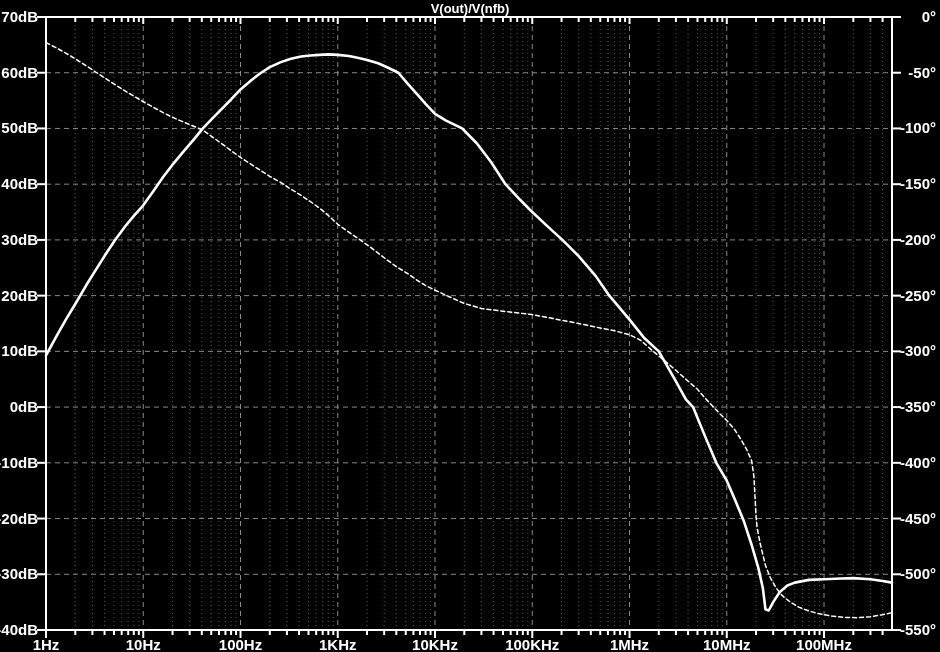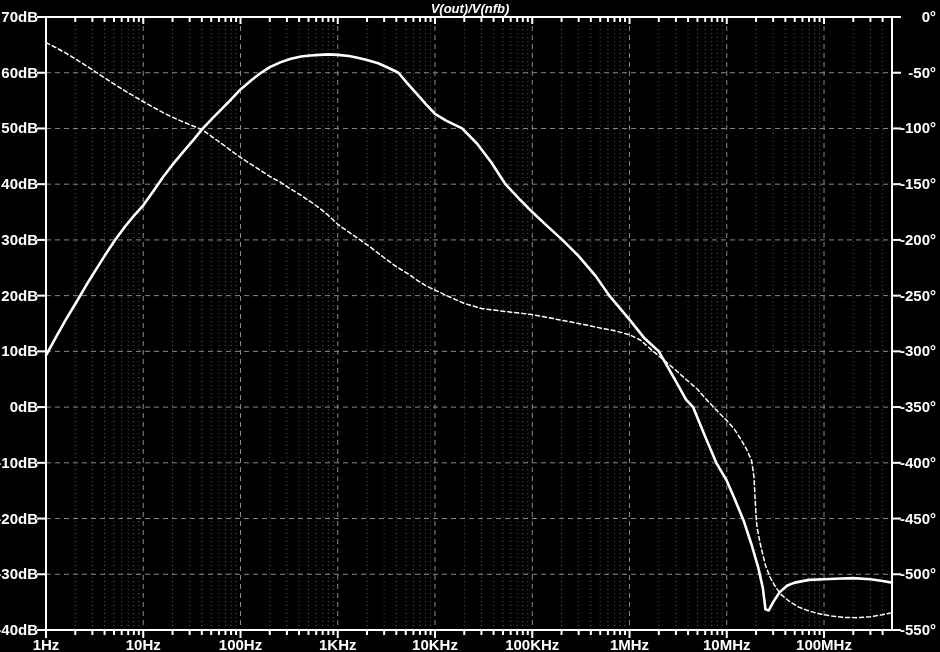--- a/index.html
+++ b/index.html
@@ -1,19 +1,19 @@
 <!DOCTYPE html>
 <html><head>
 <meta charset="utf-8">
 <style>
   html,body{margin:0;padding:0;background:#000;}
   .screen{position:relative;width:940px;height:652px;background:#000;overflow:hidden;
           font-family:"Liberation Sans", sans-serif;}
   .pane-title{position:absolute;top:1px;left:0;width:100%;text-align:center;
-          color:#fff;font-weight:bold;font-size:13px;line-height:15px;letter-spacing:0px;font-style:italic;}
+          color:#fff;font-weight:bold;font-size:13px;line-height:15px;letter-spacing:0px;}
   svg text{font-family:"Liberation Sans", sans-serif;font-weight:bold;fill:#fff;}
 </style>
 </head>
 <body>
 
 <div class="screen">
   <div class="pane-title">V(out)/V(nfb)</div>
   <svg id="plot" width="940" height="652" viewBox="0 0 940 652">
       <g>
         <line x1="75.28" y1="17" x2="75.28" y2="630" stroke="#5a5a5a" stroke-width="1" stroke-dasharray="1 3"></line>

